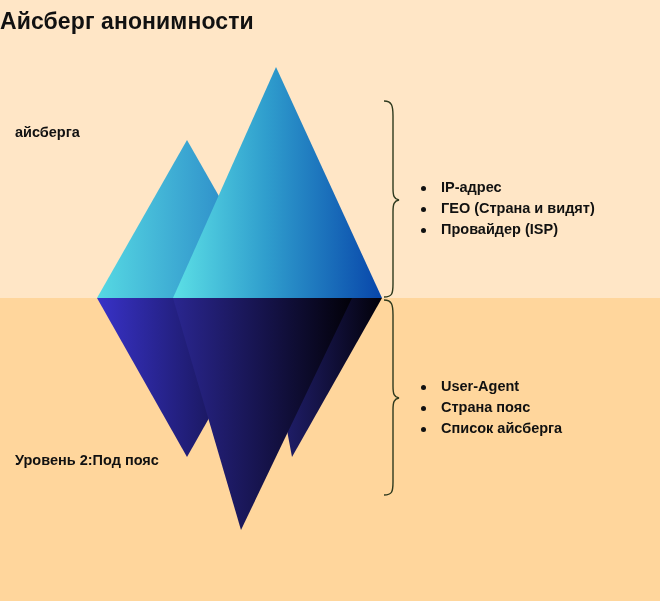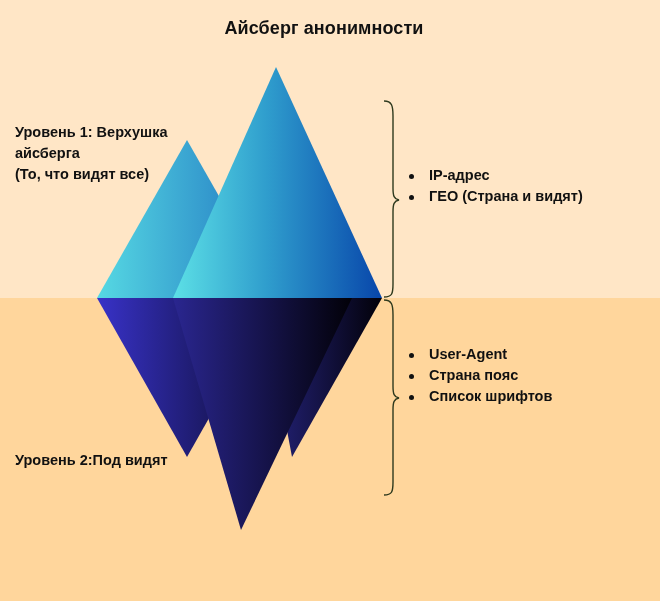--- a/index.html
+++ b/index.html
@@ -4,41 +4,41 @@
   <style>
     html, body { margin: 0; padding: 0; }
     body {
       width: 660px; height: 601px; position: relative; overflow: hidden;
       font-family: "Liberation Sans", "DejaVu Sans", sans-serif;
       color: #111;
     }
     .bg-top { position: absolute; left: 0; top: 0; width: 660px; height: 298px; background: #FFE6C6; }
     .bg-bottom { position: absolute; left: 0; top: 298px; width: 660px; height: 303px; background: #FFD69C; }
     .title {
-      position: absolute; left: 0; top: 18px; width: 648px; text-align: center;
-      font-size: 18px; font-weight: bold; letter-spacing: 0.1px;
+      position: absolute; left: 0; top: 8px; width: 648px; text-align: left;
+      font-size: 23px; font-weight: bold; letter-spacing: 0.1px;
     }
     svg.iceberg { position: absolute; left: 0; top: 0; }
     .level-label {
       position: absolute; font-size: 14.5px; font-weight: bold; line-height: 21px;
     }
     .level-label div { white-space: nowrap; }
     .level1 { left: 15px; top: 122px; }
     .level2 { left: 15px; top: 450px; }
     ul.list {
-      position: absolute; margin: 0; padding: 0; list-style: none;
+      position: absolute; margin: 12px; padding: 0; list-style: none;
       font-size: 14.5px; font-weight: bold; line-height: 21px;
     }
     ul.list li { position: relative; padding-left: 34px; white-space: nowrap; }
     ul.list li::before {
       content: ""; position: absolute; left: 14px; top: 9px;
       width: 5px; height: 5px; border-radius: 50%; background: #111;
     }
     .list-top { left: 395px; top: 165px; }
-    .list-bottom { left: 395px; top: 344px; }
+    .list-bottom { left: 395px; top: 364px; }
   </style>
 </head>
 <body>
 
 <div class="bg-top"></div>
 <div class="bg-bottom"></div>
 
 <div class="title">Айсберг анонимности</div>
 
 <svg class="iceberg" width="660" height="601" viewBox="0 0 660 601">
@@ -71,31 +71,30 @@
 
   <polygon points="262,298 382,298 292,457" fill="url(#gDeepRight)"></polygon>
   <polygon points="97,298 277,298 187,457" fill="url(#gDeepLeft)"></polygon>
   <polygon points="173,298 352,298 241,530" fill="url(#gDeepMid)"></polygon>
 
   <path d="M384,101 C392,101 393,106 393,116 L393,188 C393,196 394,199 399,200 C394,201 393,204 393,212 L393,284 C393,294 392,297 384,297" fill="none" stroke="#2F3A1E" stroke-width="1.4"></path>
   <path d="M384,300 C392,300 393,305 393,315 L393,386 C393,394 394,397 399,398 C394,399 393,402 393,410 L393,482 C393,492 392,495 384,495" fill="none" stroke="#2F3A1E" stroke-width="1.4"></path>
 </svg>
 
 <div class="level-label level1">
-  <div>Уровень 1: Верхушка</div>
   <div>айсберга</div>
-  <div>(То, что видят все)</div>
 </div>
 
 <div class="level-label level2">
-  <div>Уровень 2:Под видят</div>
+  <div>Уровень 2:Под пояс</div>
 </div>
 
 <ul class="list list-top">
   <li>IP-адрес</li>
   <li>ГЕО (Страна и видят)</li>
+  <li>Провайдер (ISP)</li>
 </ul>
 
 <ul class="list list-bottom">
   <li>User-Agent</li>
   <li>Страна пояс</li>
-  <li>Список шрифтов</li>
+  <li>Список айсберга</li>
 </ul>
 
 </body></html>

